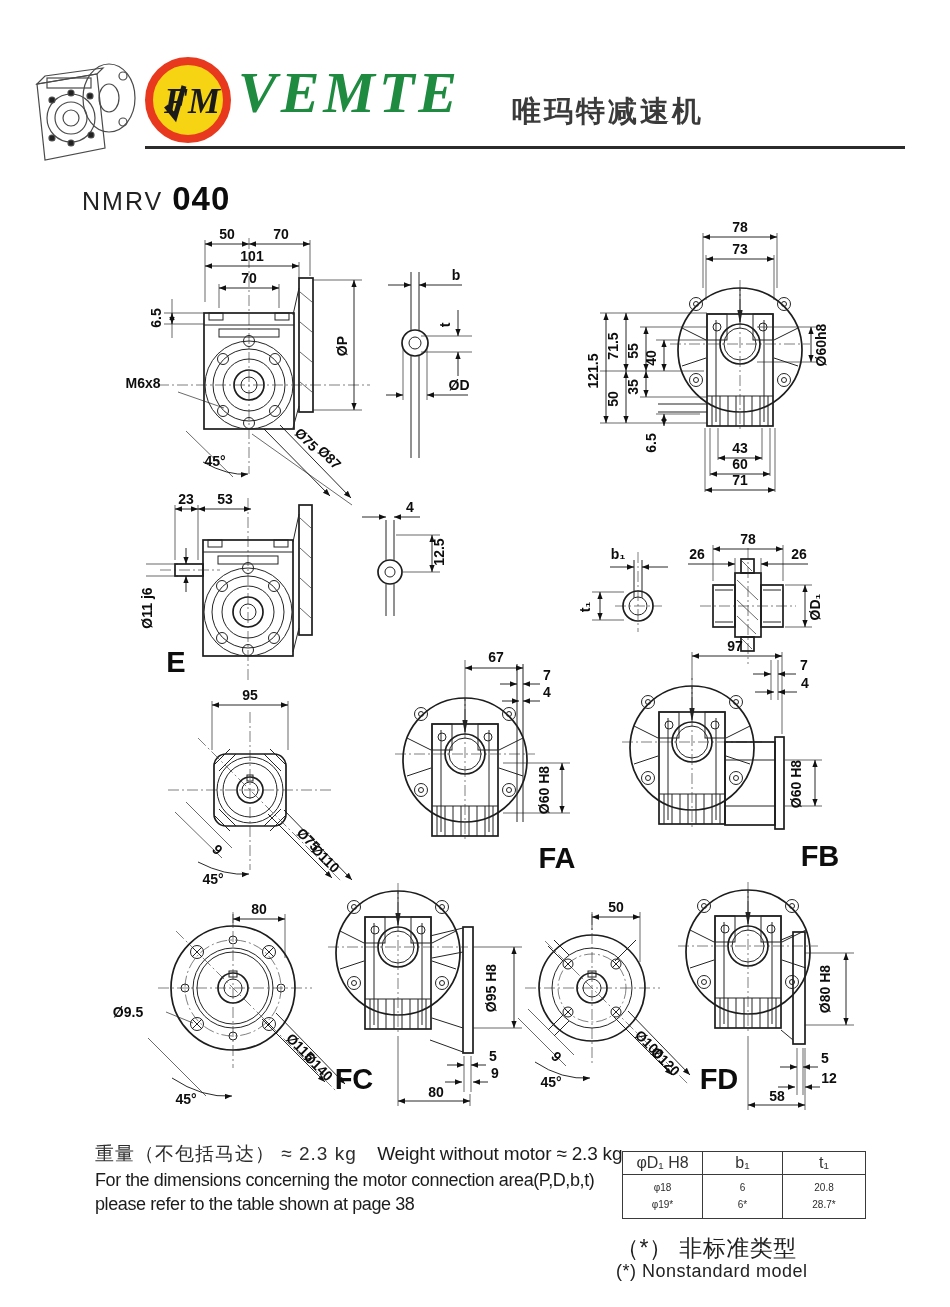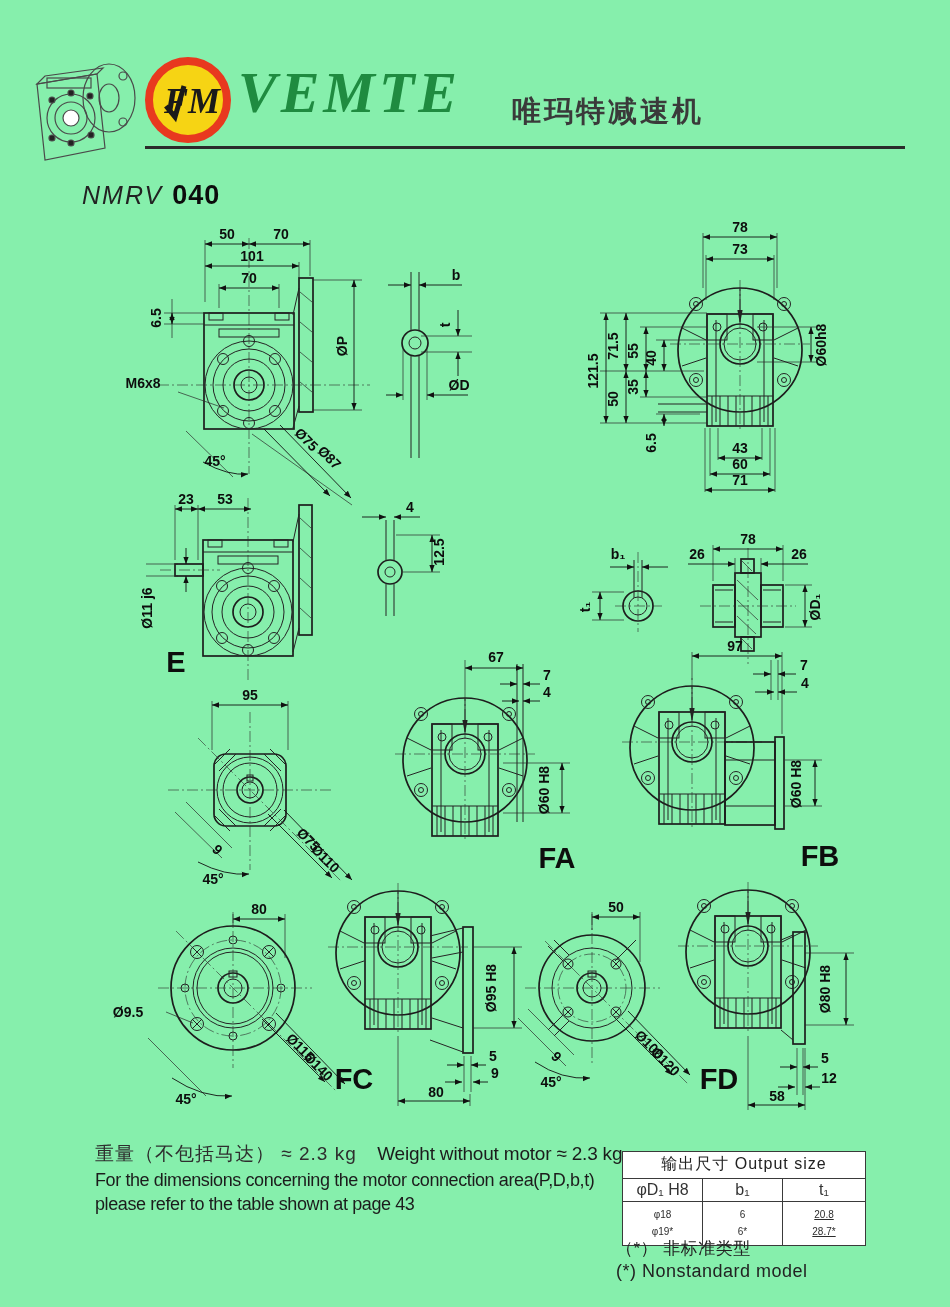--- a/index.html
+++ b/index.html
@@ -1,25 +1,25 @@
 <!DOCTYPE html>
 <html><head>
 <meta charset="utf-8">
 <style>
   html,body{margin:0;padding:0;background:#e8e8e8;}
-  .page{position:relative;width:950px;height:1307px;background:#86efac;overflow:hidden;
+  .page{position:relative;width:950px;height:1307px;background:#ffffff;overflow:hidden;
         font-family:"Liberation Sans",sans-serif;color:#111;}
   .abs{position:absolute;}
   
   .brand{font-family:"Liberation Serif",serif;font-style:italic;font-weight:600;
          font-size:58px;color:#1f8b40;letter-spacing:4px;line-height:1;}
   .brand-cn{font-size:29px;color:#3a3a3a;letter-spacing:3px;font-weight:600;}
   .hr{position:absolute;left:145px;top:146px;width:760px;height:3px;background:#2b2b2b;}
-  .title-series{font-size:25px;color:#222;letter-spacing:2px;font-style:italic;}
-  .title-size{font-size:27px;font-weight:bold;color:#0c0c0c;margin-left:9px;letter-spacing:1px;}
+  .title-series{font-size:25px;color:#222;letter-spacing:2px;}
+  .title-size{font-size:33px;font-weight:bold;color:#0c0c0c;margin-left:9px;letter-spacing:1px;}
   
   .th{stroke:#1d1d1d;stroke-width:1.7;fill:none;}
   .ln{stroke:#242424;stroke-width:1;fill:none;}
   .ext{stroke:#2a2a2a;stroke-width:0.7;fill:none;}
   .cl{stroke:#2a2a2a;stroke-width:0.6;fill:none;stroke-dasharray:11 3 2 3;}
   .dim{stroke:#111;stroke-width:0.9;fill:none;marker-start:url(#ah);marker-end:url(#ah);}
   .dimE{stroke:#111;stroke-width:0.9;fill:none;marker-end:url(#ah);}
   .dt{font:bold 14px "Liberation Sans",sans-serif;fill:#0d0d0d;text-anchor:middle;}
   .vlab{font:800 29px "Liberation Sans",sans-serif;fill:#0d0d0d;text-anchor:middle;}
   
@@ -30,22 +30,22 @@
   
   .otable{position:absolute;left:622px;top:1151px;width:242px;border:1.6px solid #3a3a3a;background:#fff;}
   .t-title{border-bottom:1.2px solid #3a3a3a;text-align:center;font-size:16px;
            padding:2px 0 3px 0;color:#222;letter-spacing:1px;}
   .t-head{display:grid;grid-template-columns:80px 80px 1fr;border-bottom:1.2px solid #3a3a3a;}
   .t-head div{text-align:center;font-size:16px;color:#333;padding:2px 0;border-right:1.2px solid #3a3a3a;}
   .t-head div:last-child{border-right:none;}
   .t-body{display:grid;grid-template-columns:80px 80px 1fr;}
   .t-body .col{text-align:center;font-size:10px;color:#2c2c2c;padding:4px 0 5px 0;
                border-right:1.2px solid #3a3a3a;line-height:17px;}
-  .t-body .col:last-child{border-right:none;text-decoration:underline;}
-  .fnote{font-size:17px;color:#222;line-height:23px;letter-spacing:0.5px;}
+  .t-body .col:last-child{border-right:none;}
+  .fnote{font-size:23px;color:#222;line-height:23px;letter-spacing:0.5px;}
 </style>
 </head>
 <body>
 
 <div class="page">
 
   <div class="abs" style="left:25px;top:36px;width:112px;height:140px;">
     <svg width="112" height="140" viewBox="0 0 112 140">
       <g stroke="#4a4a4a" stroke-width="1.2" fill="none">
         <ellipse cx="84" cy="62" rx="26" ry="34"></ellipse>
@@ -583,25 +583,24 @@
       <text x="777" y="1101" class="dt">58</text>
     </g>
   </svg>
 
   <div class="abs notes" style="left:95px;top:1141px;width:560px;">
     <div>
       <span class="n-cn">重量（不包括马达） ≈ 2.3 kg</span>
       <span class="n-en" style="margin-left:16px;">Weight without motor  ≈ 2.3 kg</span>
     </div>
     <div class="n-en2">For the dimensions concerning the motor connection area(P,D,b,t)</div>
-    <div class="n-en2">please refer to the table shown at page 43</div>
+    <div class="n-en2">please refer to the table shown at page 38</div>
   </div>
 
   <div class="otable">
-    <div class="t-title">输出尺寸  Output size</div>
     <div class="t-head">
       <div>φD₁ H8</div>
       <div>b₁</div>
       <div>t₁</div>
     </div>
     <div class="t-body">
       <div class="col">
         <div>φ18</div>
         <div>φ19*</div>
       </div>

